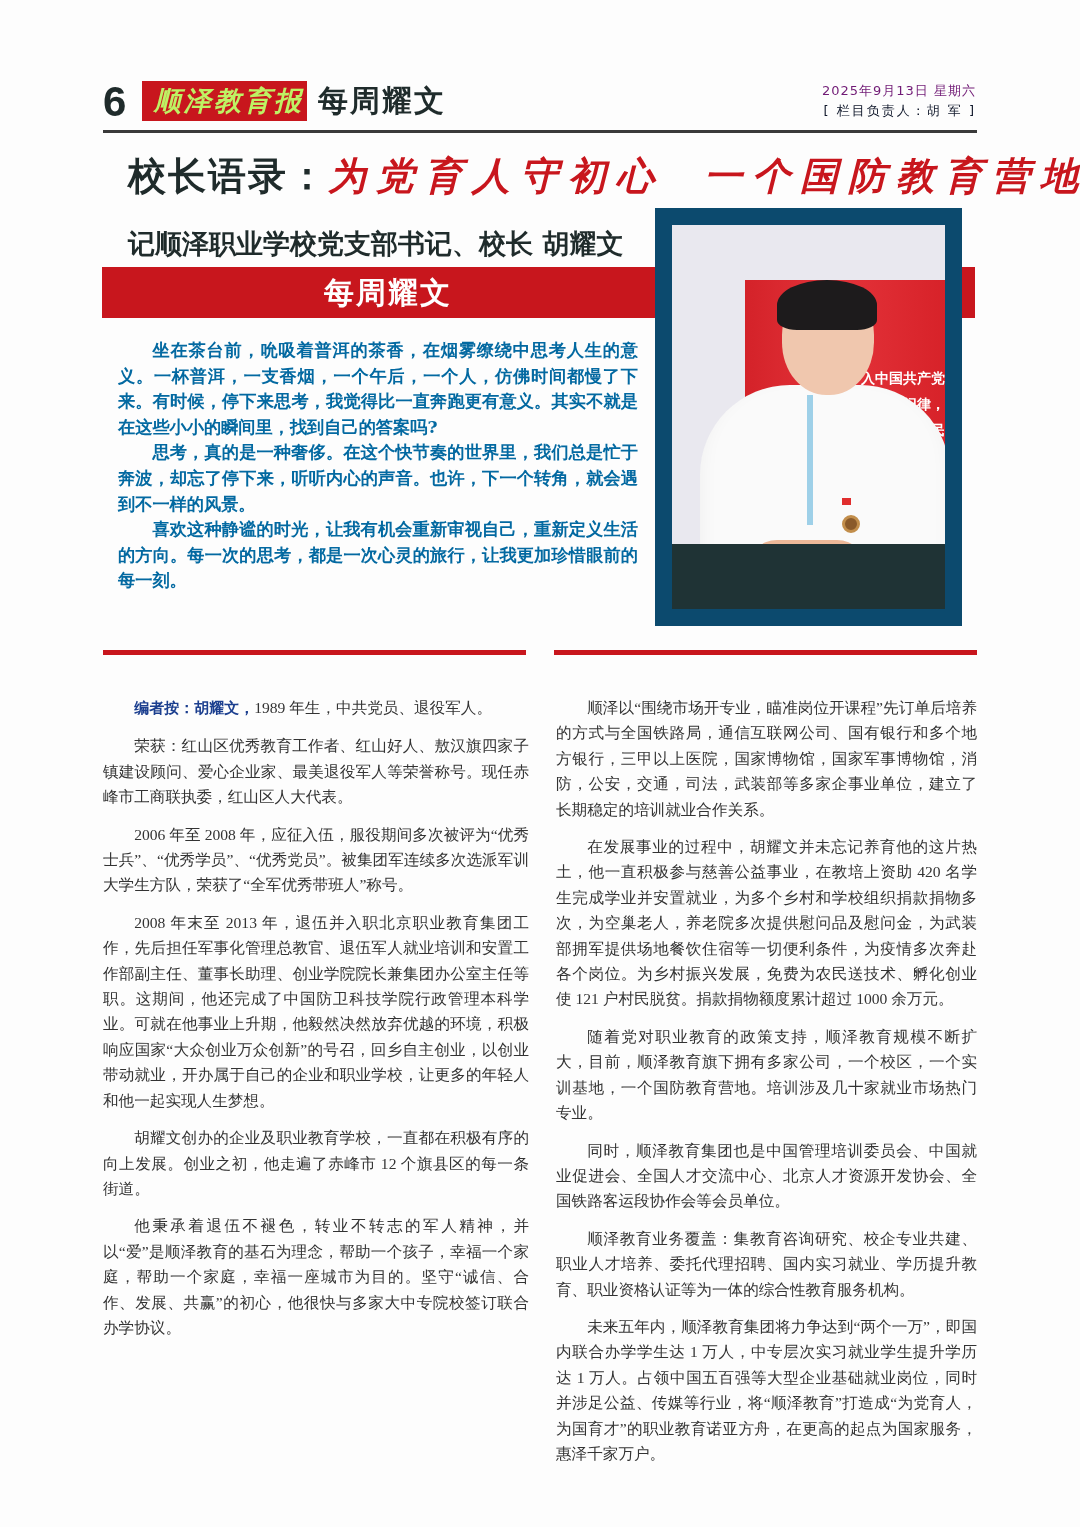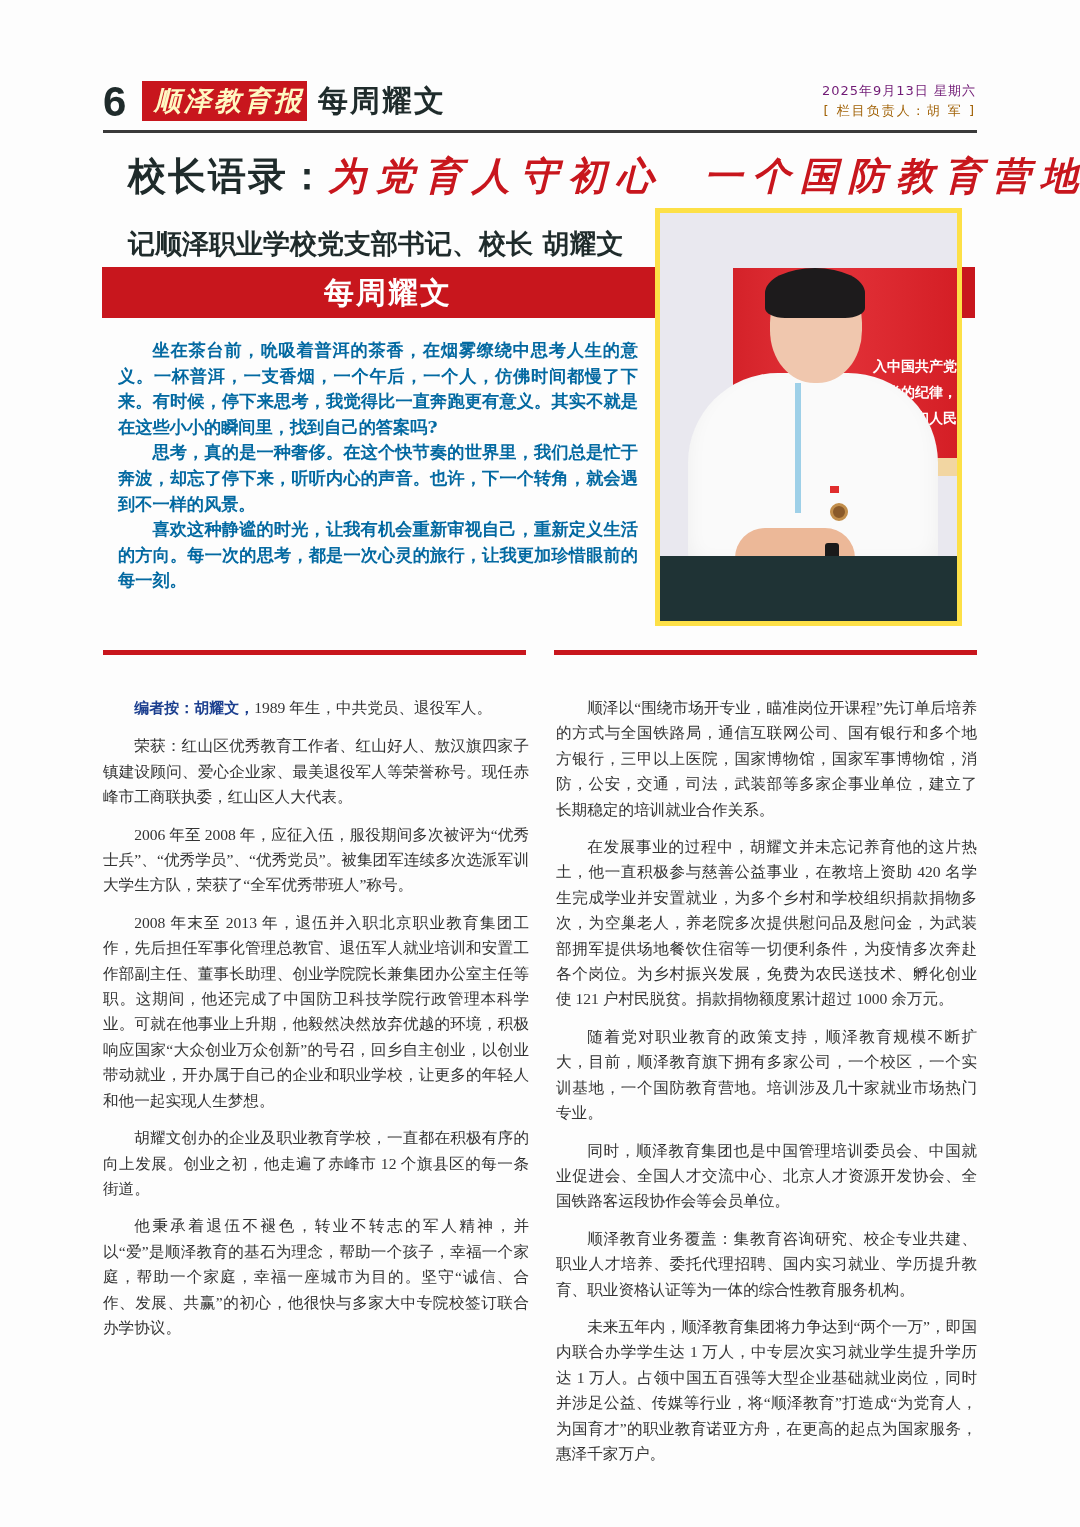--- a/index.html
+++ b/index.html
@@ -1,38 +1,38 @@
 <!DOCTYPE html>
 <html><head>
 <meta charset="utf-8">
 <style>
   * { box-sizing: border-box; margin: 0; padding: 0; }
   html, body { width: 1080px; height: 1527px; background: #fdfdfd; overflow: hidden; }
   body { position: relative; font-family: "DejaVu Serif", "Liberation Serif", serif; color: #2a2a2a; }
 
   
   .page-num { position: absolute; left: 103px; top: 80px; font-family: "Liberation Sans", "DejaVu Sans", sans-serif; font-weight: bold; font-size: 42px; line-height: 44px; color: #1f2b2b; }
-  .logo { position: absolute; left: 142px; top: 81px; width: 165px; height: 40px; background: #c8161d; color: #fef9c3; font-family: "DejaVu Serif", serif; font-style: italic; font-weight: bold; font-size: 27px; line-height: 40px; text-align: center; letter-spacing: 3px; padding-left: 9px; }
+  .logo { position: absolute; left: 142px; top: 81px; width: 165px; height: 40px; background: #c8161d; color: #bef264; font-family: "DejaVu Serif", serif; font-style: italic; font-weight: bold; font-size: 27px; line-height: 40px; text-align: center; letter-spacing: 3px; padding-left: 9px; }
   .section-name { position: absolute; left: 318px; top: 80px; font-family: "DejaVu Sans", sans-serif; font-weight: bold; font-size: 30px; line-height: 42px; color: #1f2b2b; letter-spacing: 2px; }
   .date-line { position: absolute; right: 104px; top: 82px; font-family: "DejaVu Sans", sans-serif; font-size: 13px; line-height: 18px; color: #701a75; letter-spacing: 1px; text-align: right; }
-  .editor-line { position: absolute; right: 104px; top: 102px; font-family: "DejaVu Sans", sans-serif; font-size: 13px; line-height: 18px; color: #a16207; letter-spacing: 2px; text-align: right; padding-left: 33px; }
+  .editor-line { position: absolute; right: 104px; top: 102px; font-family: "DejaVu Sans", sans-serif; font-size: 13px; line-height: 18px; color: #0f172a; letter-spacing: 2px; text-align: right; padding-left: 33px; }
   .mast-rule { position: absolute; left: 103px; top: 130px; width: 874px; height: 3px; background: #3a3a3a; }
 
   
   .headline { position: absolute; left: 128px; top: 150px; height: 52px; white-space: nowrap; }
   .headline .lead { font-family: "DejaVu Sans", sans-serif; font-weight: bold; font-size: 38px; line-height: 52px; color: #1f2b2b; letter-spacing: 2px; }
   .headline .slogan { font-family: "DejaVu Serif", serif; font-style: italic; font-weight: bold; font-size: 38px; line-height: 52px; color: #c8161d; letter-spacing: 10px; }
   .headline .slogan.s2 { margin-left: 40px; }
   .subhead { position: absolute; left: 128px; top: 224px; font-family: "DejaVu Sans", sans-serif; font-weight: bold; font-size: 27px; line-height: 40px; color: #1f2b2b; letter-spacing: 0px; white-space: nowrap; }
 
   .banner { position: absolute; left: 102px; top: 267px; width: 873px; height: 51px; background: #c8161d; }
   .banner-title { position: absolute; left: 102px; top: 267px; width: 572px; height: 51px; text-align: center; font-family: "DejaVu Sans", sans-serif; font-weight: bold; font-size: 30px; line-height: 51px; color: #fff; letter-spacing: 2px; }
 
   
-  .photo-frame { position: absolute; left: 655px; top: 208px; width: 307px; height: 418px; background: #fde047; padding: 5px; }
+  .photo-frame { position: absolute; left: 655px; top: 208px; width: 307px; height: 418px; background: #0c4a6e; padding: 17px; }
   .photo { position: relative; width: 100%; height: 100%; background: #e9e8ef; overflow: hidden; }
   .photo .redwall { position: absolute; left: 73px; top: 55px; width: 226px; height: 190px; background: linear-gradient(90deg,#d42229,#e4333a 40%,#d41e25); }
   .photo .walltext { position: absolute; right: 0px; top: 140px; font-family: "DejaVu Sans", sans-serif; font-weight: bold; font-size: 14px; line-height: 26px; color: #fff; text-align: right; white-space: nowrap; }
   .photo .goldbar { position: absolute; left: 180px; top: 245px; width: 119px; height: 18px; background: #f2d6a2; }
   .photo .table { position: absolute; left: 0; bottom: 0; width: 100%; height: 65px; background: #1f3335; }
   .photo .head { position: absolute; left: 110px; top: 60px; width: 92px; height: 110px; background: #f0c7ae; border-radius: 45% 45% 48% 48%; }
   .photo .hair { position: absolute; left: 105px; top: 55px; width: 100px; height: 50px; background: #1d1b1c; border-radius: 50% 50% 20% 20%; }
   .photo .body { position: absolute; left: 28px; top: 160px; width: 250px; height: 200px; background: #fafafa; border-radius: 90px 90px 20px 20px; box-shadow: inset 0 -10px 20px rgba(0,0,0,0.05); }
   .photo .lanyard { position: absolute; left: 135px; top: 170px; width: 6px; height: 130px; background: #9ed0e8; }
   .photo .hands { position: absolute; left: 75px; top: 315px; width: 120px; height: 60px; background: #ecb898; border-radius: 30px; }

